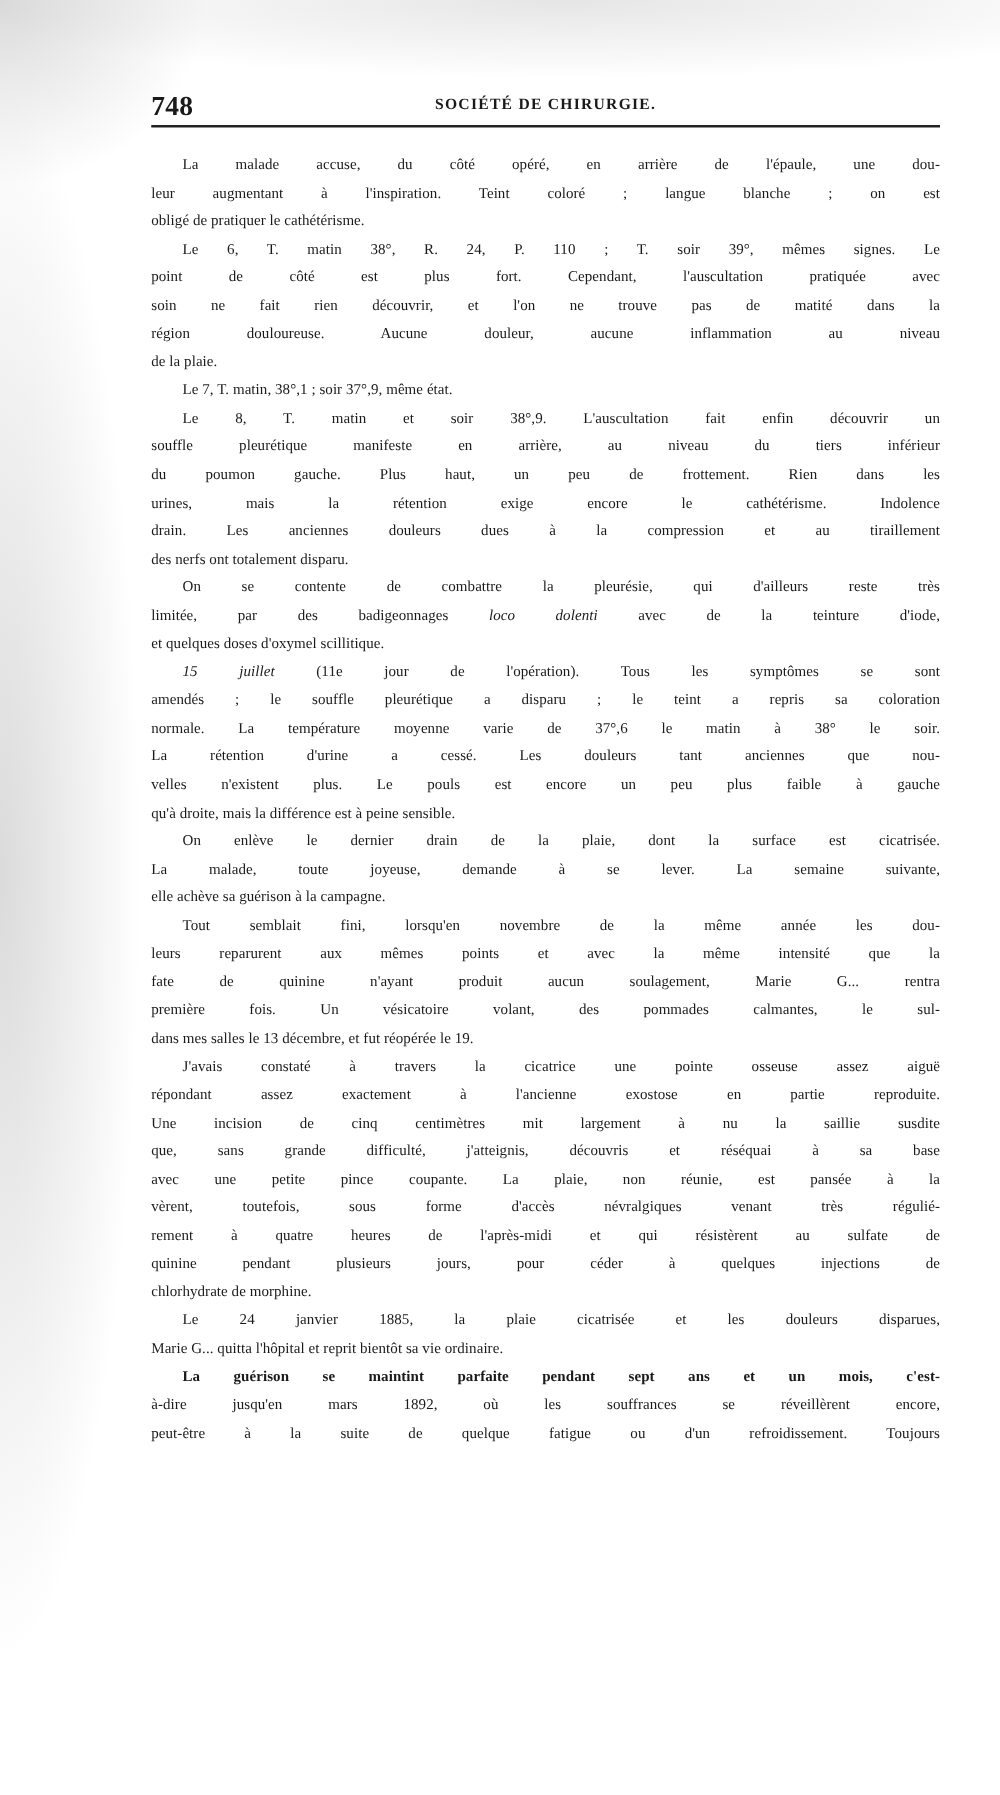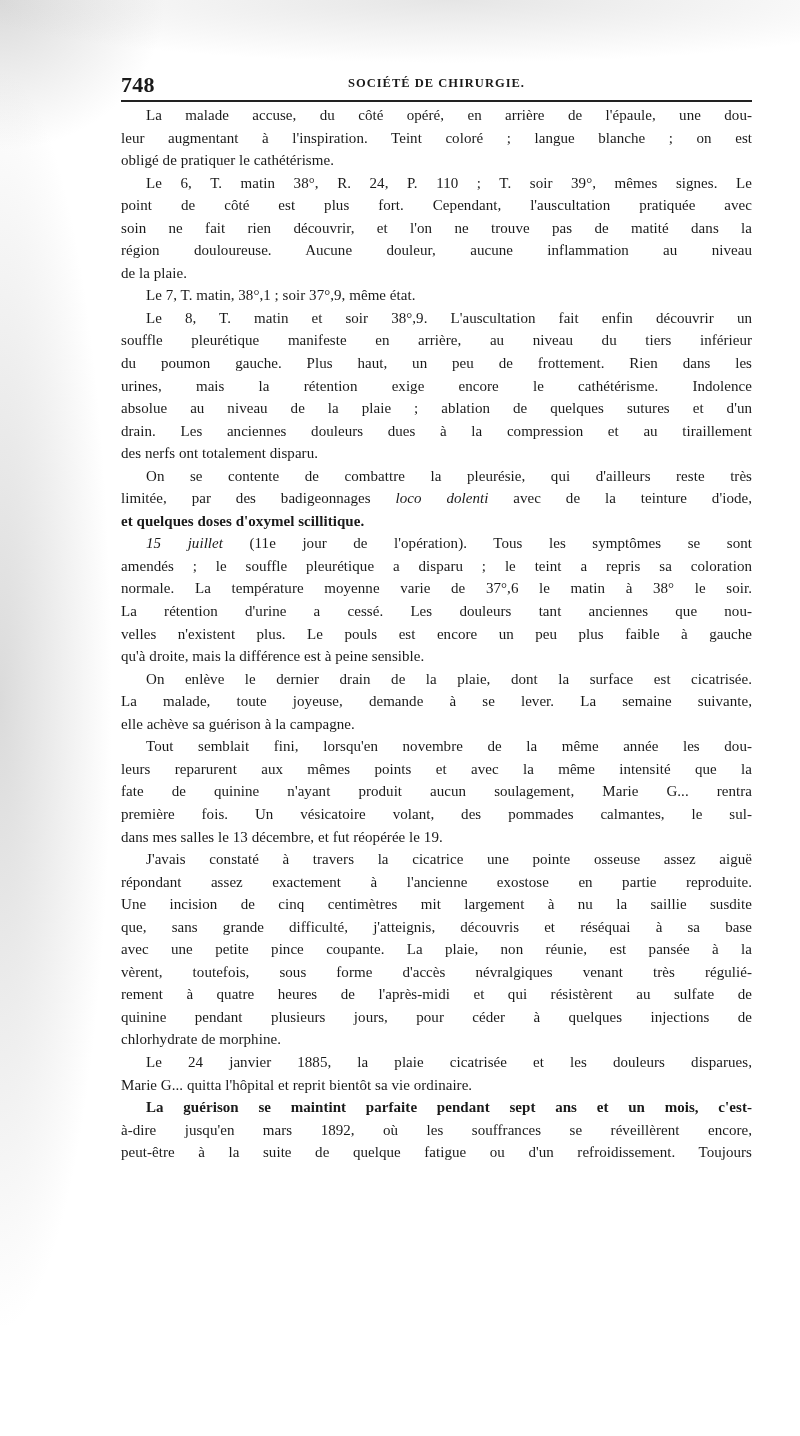--- a/index.html
+++ b/index.html
@@ -29,22 +29,22 @@
   }
   .running-head {
     position: absolute; left: 0; right: 0; top: 10px; text-align: center;
     font-size: 12.5px; font-weight: bold; letter-spacing: 1px;
     font-variant: small-caps;
   }
   .rule {
     height: 2px; background: #222; margin-top: 4px; width: 631px;
   }
   .body {
-    margin-top: 2px;
-    font-size: 15px;
+    margin-top: 18px;
+    font-size: 12px;
     line-height: 22.55px;
     text-align: justify;
     letter-spacing: 0.05px;
   }
   .body p { margin: 0; text-indent: 25px; }
   .body p span.l { display: block; text-align: justify; text-align-last: justify; }
   .body p span.last { text-align-last: left; }
   em { }
 </style>
 </head>
@@ -72,28 +72,27 @@
         <span class="l last" style="text-indent: 0px;">de la plaie.</span>
       </p>
       <p style="text-indent: 0px;">
         <span class="l last" style="text-indent: 25px;">Le 7, T. matin, 38°,1 ; soir 37°,9, même état.</span>
       </p>
       <p style="text-indent: 0px;">
         <span class="l" style="text-indent: 25px;">Le 8, T. matin et soir 38°,9. L'auscultation fait enfin découvrir un</span>
         <span class="l" style="text-indent: 0px;">souffle pleurétique manifeste en arrière, au niveau du tiers inférieur</span>
         <span class="l" style="text-indent: 0px;">du poumon gauche. Plus haut, un peu de frottement. Rien dans les</span>
         <span class="l" style="text-indent: 0px;">urines, mais la rétention exige encore le cathétérisme. Indolence</span>
-        <span class="l" style="text-indent: 0px;">absolue au niveau de la plaie ; ablation de quelques sutures et d'un</span>
         <span class="l" style="text-indent: 0px;">drain. Les anciennes douleurs dues à la compression et au tiraillement</span>
         <span class="l last" style="text-indent: 0px;">des nerfs ont totalement disparu.</span>
       </p>
       <p style="text-indent: 0px;">
         <span class="l" style="text-indent: 25px;">On se contente de combattre la pleurésie, qui d'ailleurs reste très</span>
         <span class="l" style="text-indent: 0px;">limitée, par des badigeonnages <em>loco dolenti</em> avec de la teinture d'iode,</span>
-        <span class="l last" style="text-indent: 0px; font-weight: bold;">et quelques doses d'oxymel scillitique.</span>
+        <span class="l last" style="text-indent: 0px;">et quelques doses d'oxymel scillitique.</span>
       </p>
       <p style="text-indent: 0px;">
         <span class="l" style="text-indent: 25px;"><em>15 juillet</em> (11e jour de l'opération). Tous les symptômes se sont</span>
         <span class="l" style="text-indent: 0px;">amendés ; le souffle pleurétique a disparu ; le teint a repris sa coloration</span>
         <span class="l" style="text-indent: 0px;">normale. La température moyenne varie de 37°,6 le matin à 38° le soir.</span>
         <span class="l" style="text-indent: 0px;">La rétention d'urine a cessé. Les douleurs tant anciennes que nou-</span>
         <span class="l" style="text-indent: 0px;">velles n'existent plus. Le pouls est encore un peu plus faible à gauche</span>
         <span class="l last" style="text-indent: 0px;">qu'à droite, mais la différence est à peine sensible.</span>
       </p>
       <p style="text-indent: 0px;">

